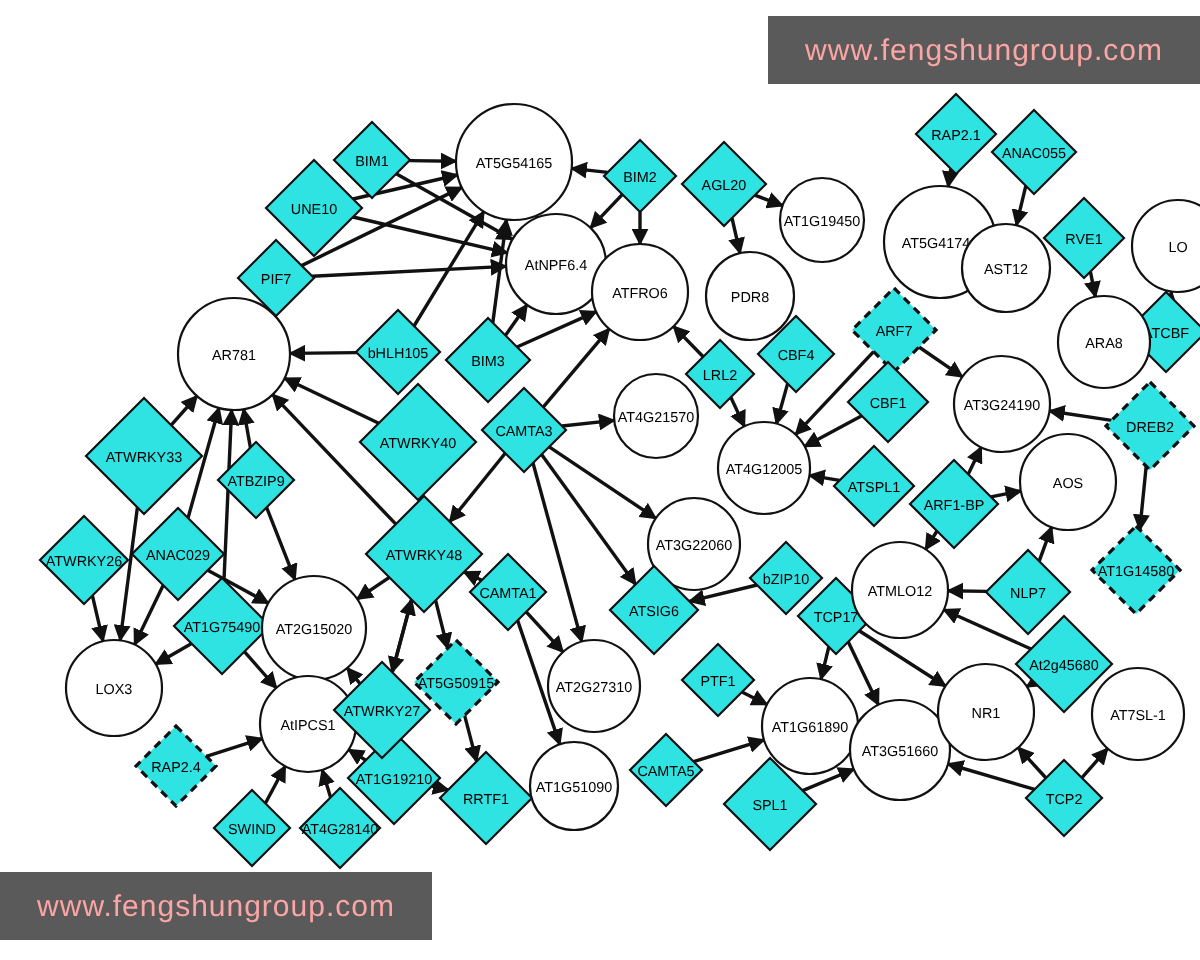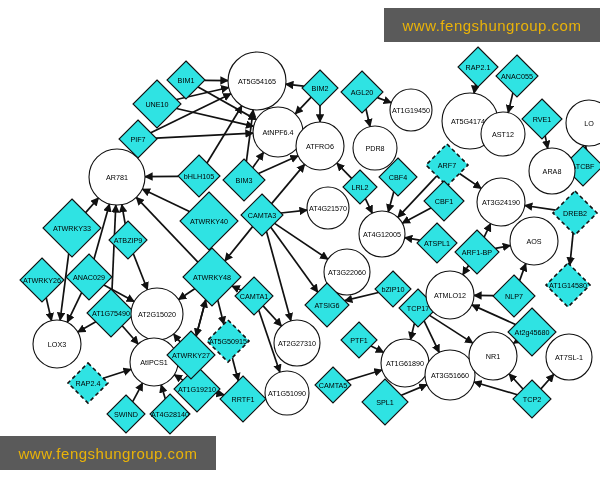--- a/index.html
+++ b/index.html
@@ -19,21 +19,21 @@
   #net {
     position: absolute;
     left: 0;
     top: 0;
     width: 600px;
     height: 480px;
   }
   .watermark {
     position: absolute;
     background: #5a5a5a;
-    color: #eab308;
+    color: #fca5a5;
     font-family: "Liberation Sans", sans-serif;
     display: flex;
     align-items: center;
     justify-content: center;
     letter-spacing: 0.5px;
     white-space: nowrap;
   }
   #wm-top {
     right: 0;
     top: 8px;

